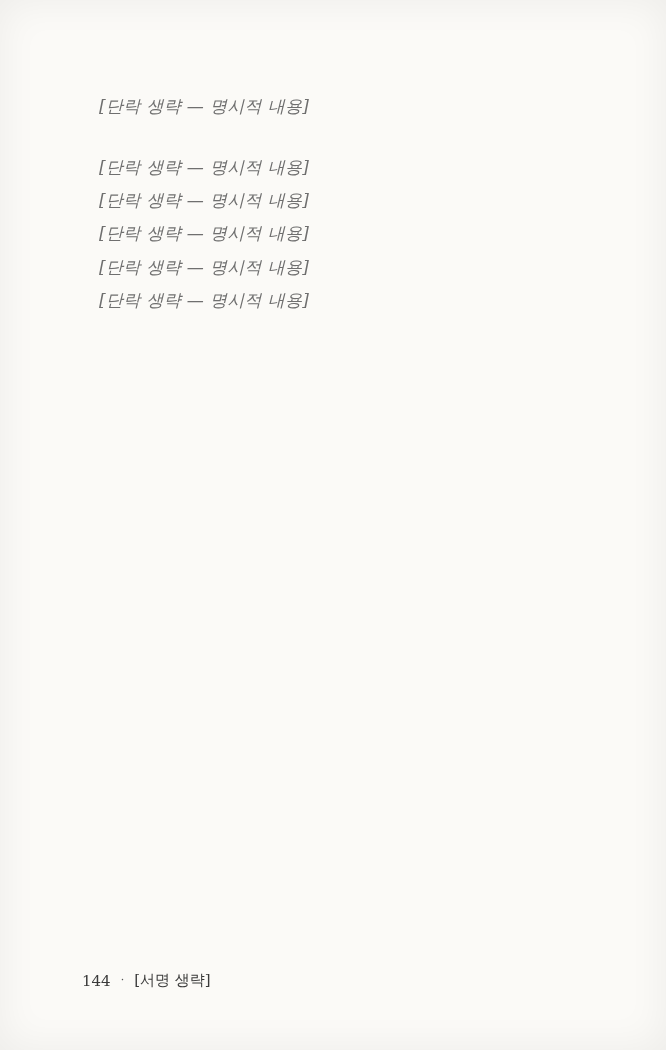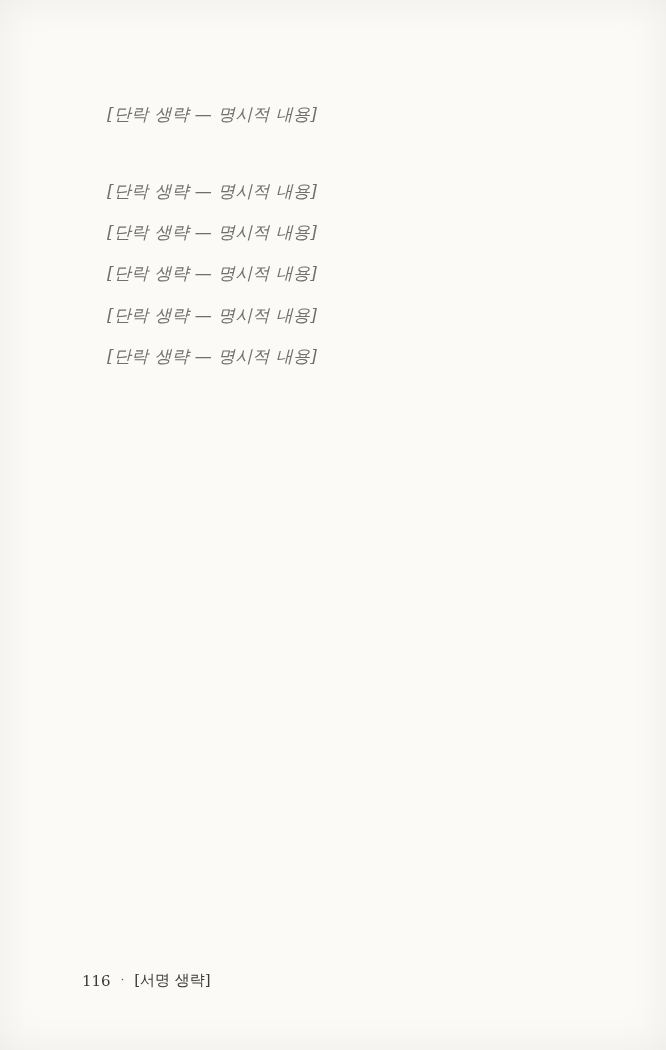--- a/index.html
+++ b/index.html
@@ -14,21 +14,21 @@
     box-sizing:border-box;
     width:666px;height:1050px;
     background:#fbfaf7;
     padding:90px 70px 60px 82px;
     box-shadow:inset 0 0 40px rgba(0,0,0,0.06);
     display:flex;flex-direction:column;
   }
   .body-text{flex:1;}
   .para{
     font-size:17px;line-height:1.95;
-    text-indent:1em;margin:8px;
+    text-indent:1em;margin:0;
     letter-spacing:0.02em;
     color:#6f6f6f;
   }
   .para.placeholder{font-style:italic;}
   .spacer{height:28px;}
   .footer{
     font-size:15px;color:#3a3a3a;
     display:flex;align-items:center;gap:10px;
     padding-top:24px;
   }
@@ -41,17 +41,17 @@
   <div class="body-text">
     <p class="para placeholder">[단락 생략 — 명시적 내용]</p>
     <div class="spacer"></div>
     <p class="para placeholder">[단락 생략 — 명시적 내용]</p>
     <p class="para placeholder">[단락 생략 — 명시적 내용]</p>
     <p class="para placeholder">[단락 생략 — 명시적 내용]</p>
     <p class="para placeholder">[단락 생략 — 명시적 내용]</p>
     <p class="para placeholder">[단락 생략 — 명시적 내용]</p>
   </div>
   <div class="footer">
-    <span>116</span>
+    <span>144</span>
     <span class="dot">·</span>
     <span>[서명 생략]</span>
   </div>
 </div>
 
 </body></html>

